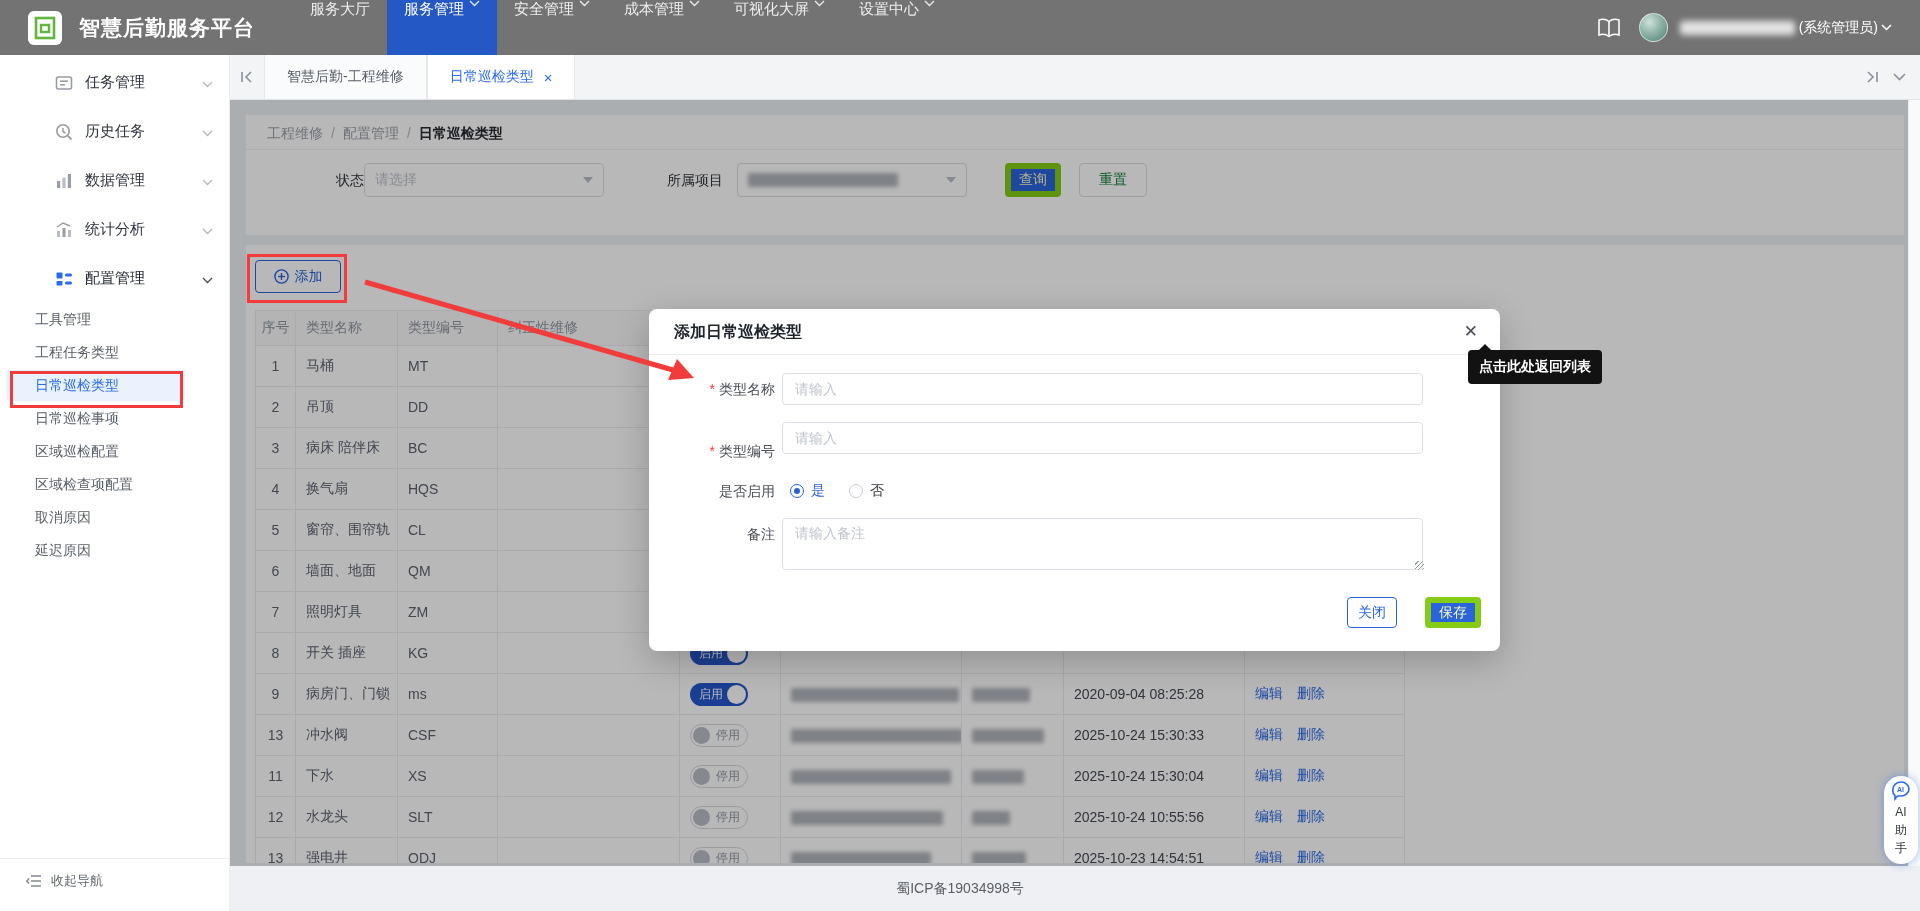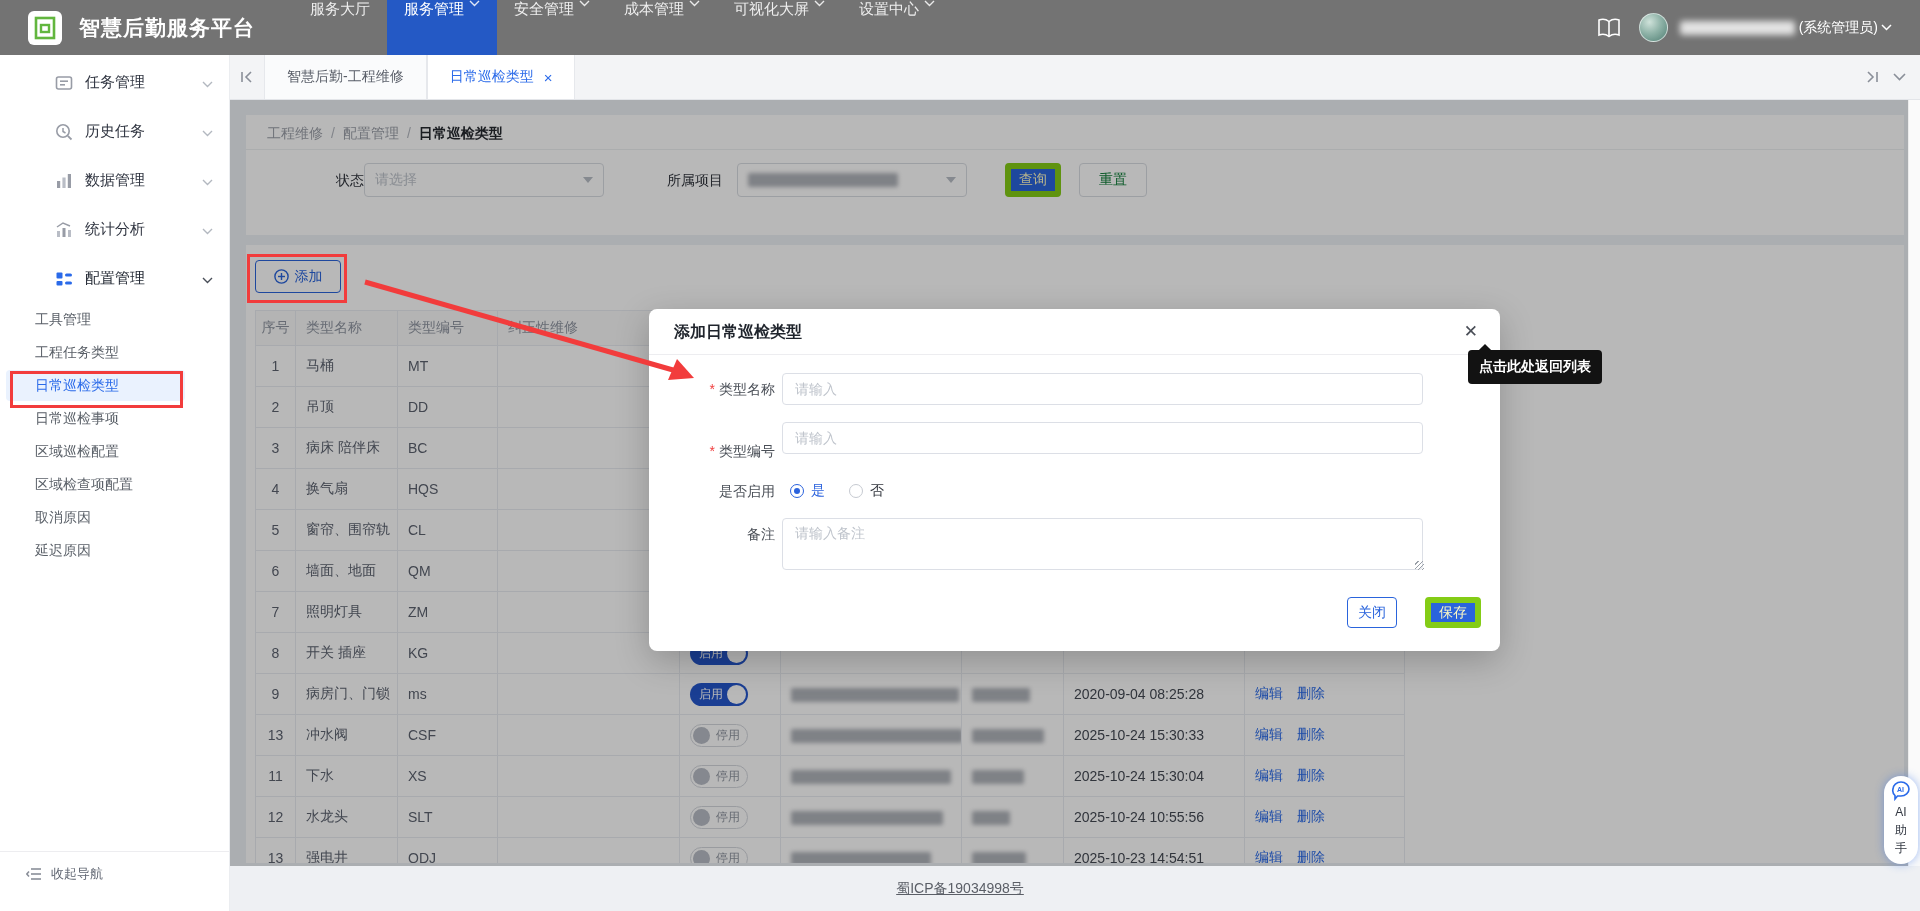--- a/index.html
+++ b/index.html
@@ -45,21 +45,21 @@
   .side-item .s-icon { width:18px; height:18px; flex:0 0 auto; }
   .side-item .s-label { font-size:15px; color:#2f3440; margin-left:12px; flex:1; }
   .side-item .s-chev { color:#b3b8c0; }
   .side-item.expanded .s-label { color:#1f2530; font-weight:400; }
   .sub-list { }
   .sub-item { height:33px; display:flex; align-items:center; padding-left:35px;
     font-size:14px; color:#5a6068; cursor:pointer; position:relative; }
   .sub-item.active { color:#2a6ae9; }
   .sub-item.active .sub-bg { position:absolute; left:6px; right:44px; top:1px; bottom:1px;
     background:#eaf2fe; border-radius:4px; z-index:-1; }
-  .side-collapse { position:absolute; left:0; bottom:16px; width:229px; height:44px;
+  .side-collapse { position:absolute; left:0; bottom:9px; width:229px; height:44px;
     border-top:1px solid #ededf0; display:flex; align-items:center; padding-left:26px;
     color:#606672; font-size:13px; background:#fff; }
   .side-collapse svg { margin-right:9px; }
 
   
   .content { position:absolute; left:230px; top:100px; width:1690px; height:766px; background:#eef1f5; }
   .card { position:absolute; background:#fff; }
   .card.filter-card { left:16px; top:15px; width:1658px; height:120px; }
   .breadcrumb { padding:10px 0 0 21px; font-size:14px; height:34px; }
   .breadcrumb .bc-sep { color:#b4b8c0; margin:0 8px; }
@@ -102,21 +102,21 @@
 
   
   .overlay { position:absolute; left:230px; top:100px; width:1690px; height:766px;
     background:rgba(0,0,0,.28); z-index:40; }
   .scroll-strip { position:absolute; left:1908px; top:100px; width:12px; height:766px;
     background:#fafafa; border-left:1px solid #ececec; z-index:45; }
 
   
   .footer { position:absolute; left:230px; top:866px; width:1690px; height:45px; background:#eef0f3; z-index:10; }
   .footer .icp { position:absolute; left:730px; top:14px; transform:translateX(-50%);
-    font-size:14px; color:#5a5e66; white-space:nowrap;text-decoration:underline; }
+    font-size:14px; color:#5a5e66; white-space:nowrap; }
 
   
   .modal { position:absolute; left:649px; top:309px; width:851px; height:342px; background:#fff;
     border-radius:8px; box-shadow:0 10px 34px rgba(0,0,0,.22); z-index:70; }
   .modal-header { position:relative; height:46px; border-bottom:1px solid #ededf0; }
   .modal-title { position:absolute; left:25px; top:13px; font-size:16px; font-weight:700; color:#1f242c; }
   .modal-close { position:absolute; right:22px; top:12px; font-size:17px; color:#4a4e57; cursor:pointer; }
   .m-label { position:absolute; left:0; width:126px; text-align:right; height:32px; line-height:32px;
     font-size:14px; color:#4a4f57; }
   .m-label .req { color:#f04040; margin-right:4px; }

